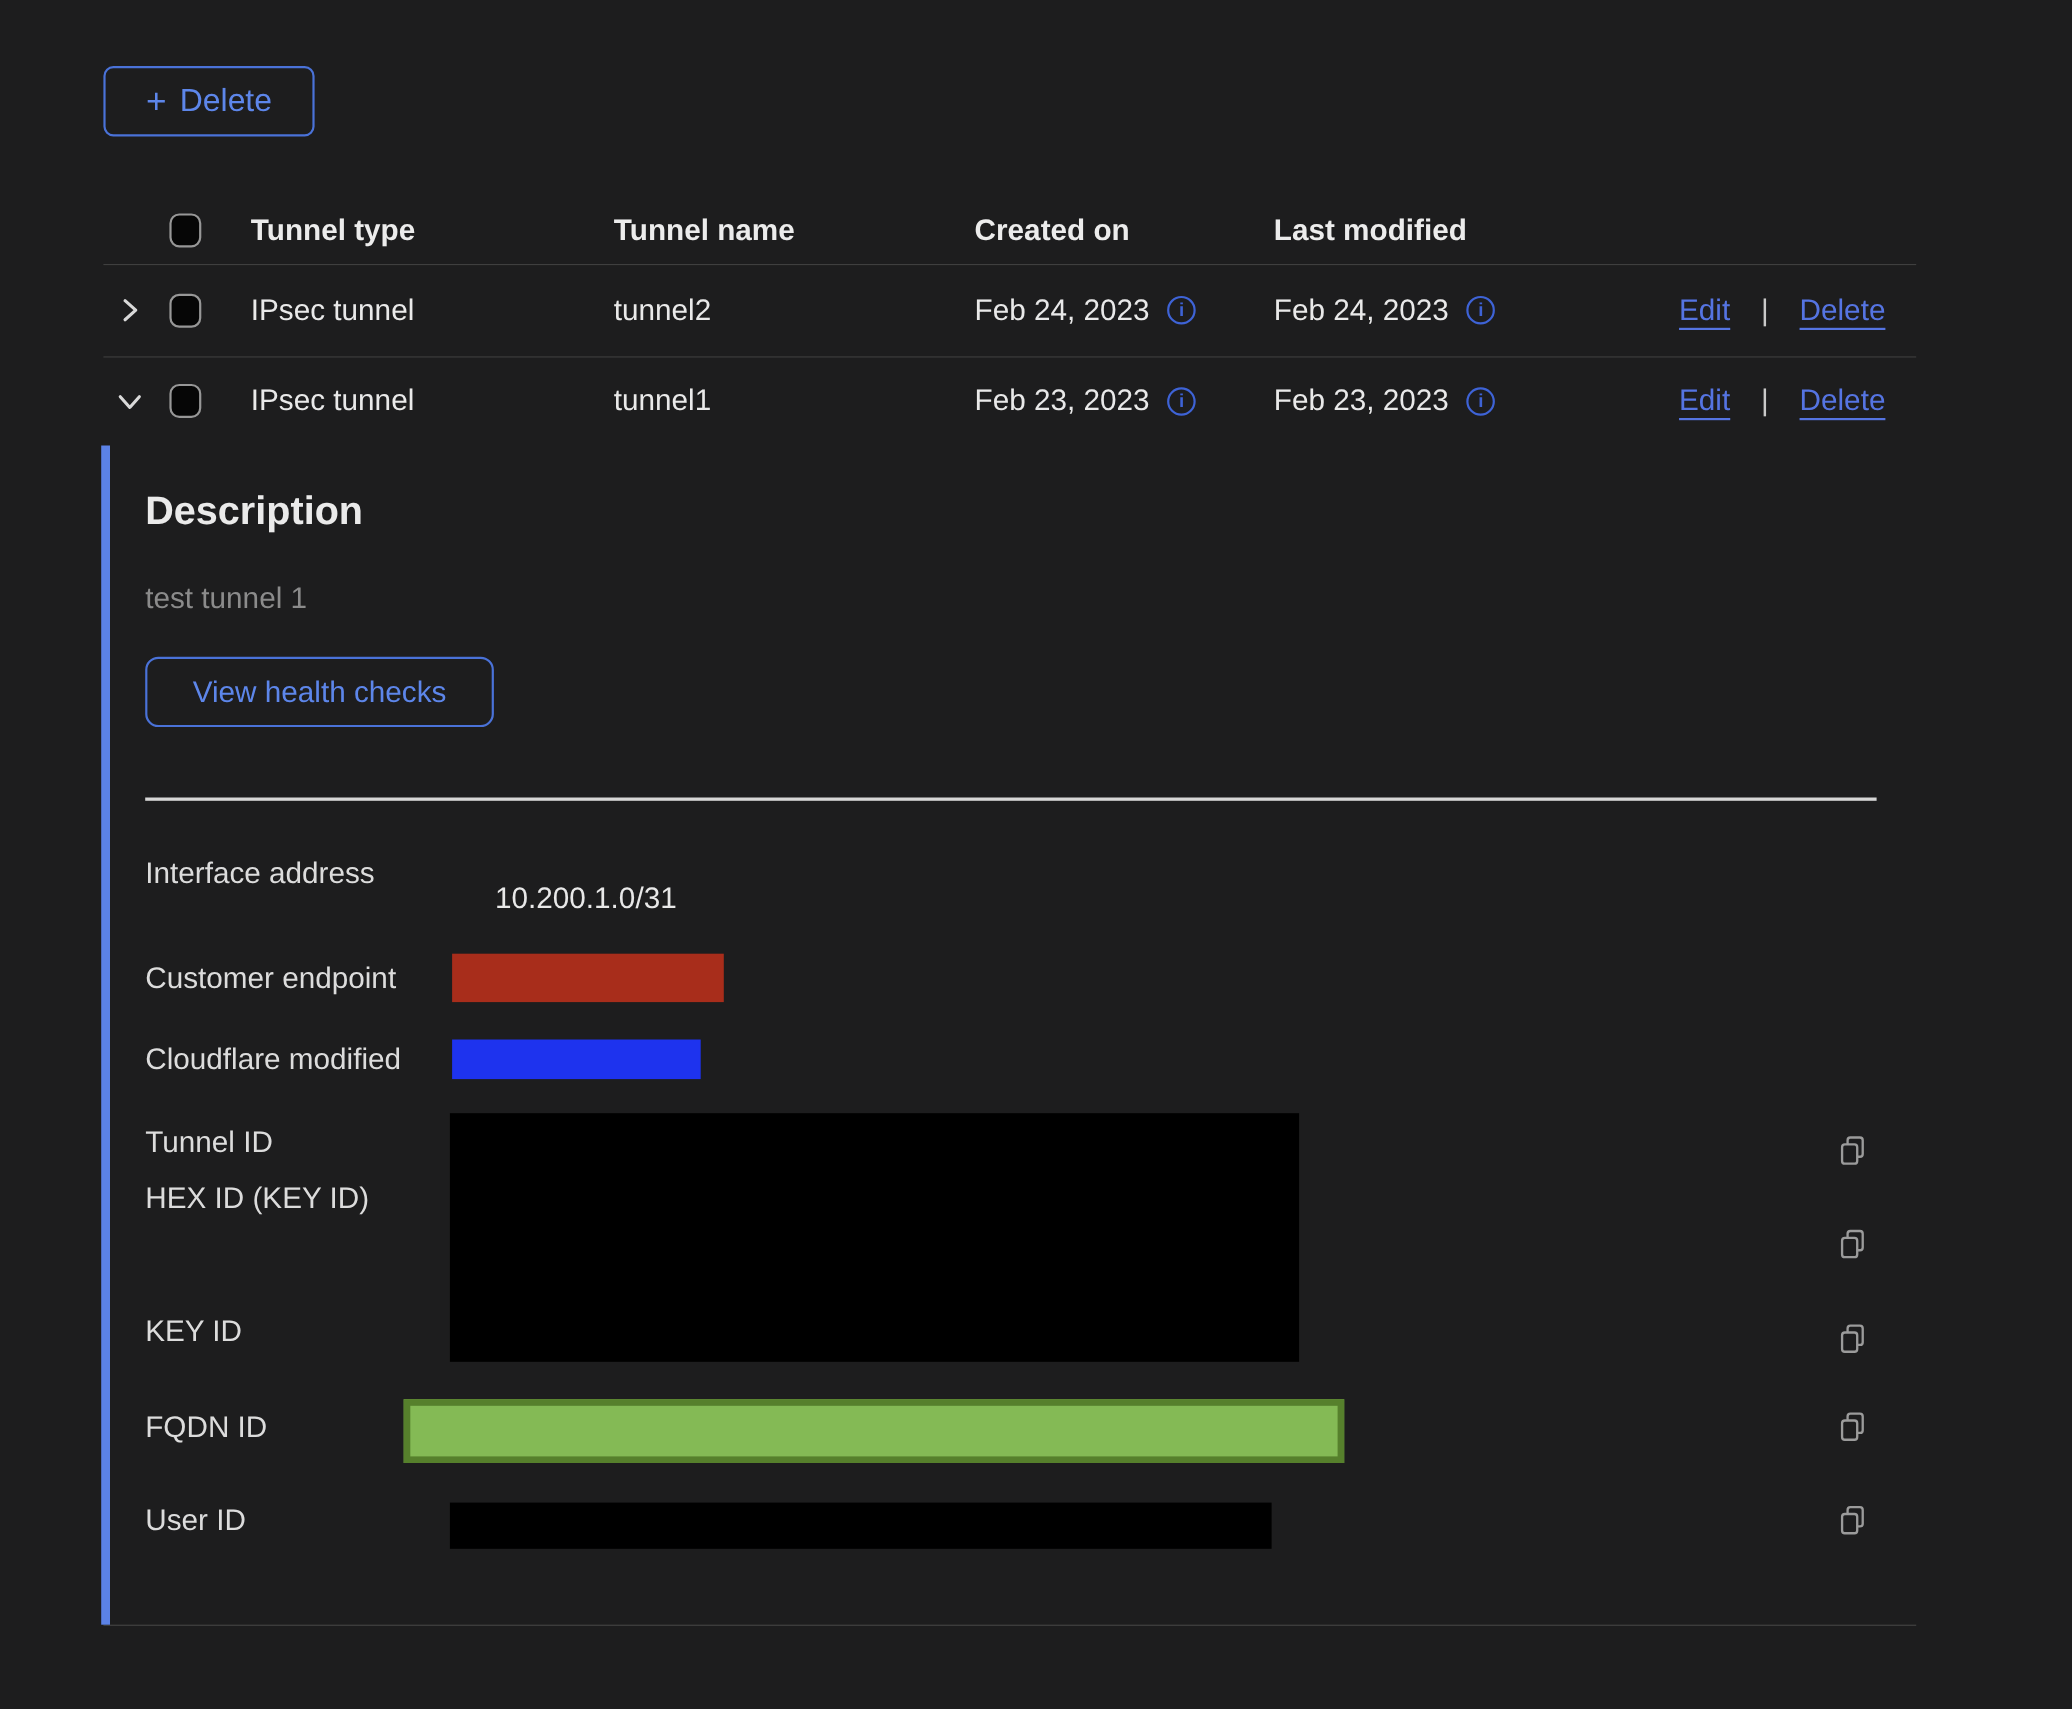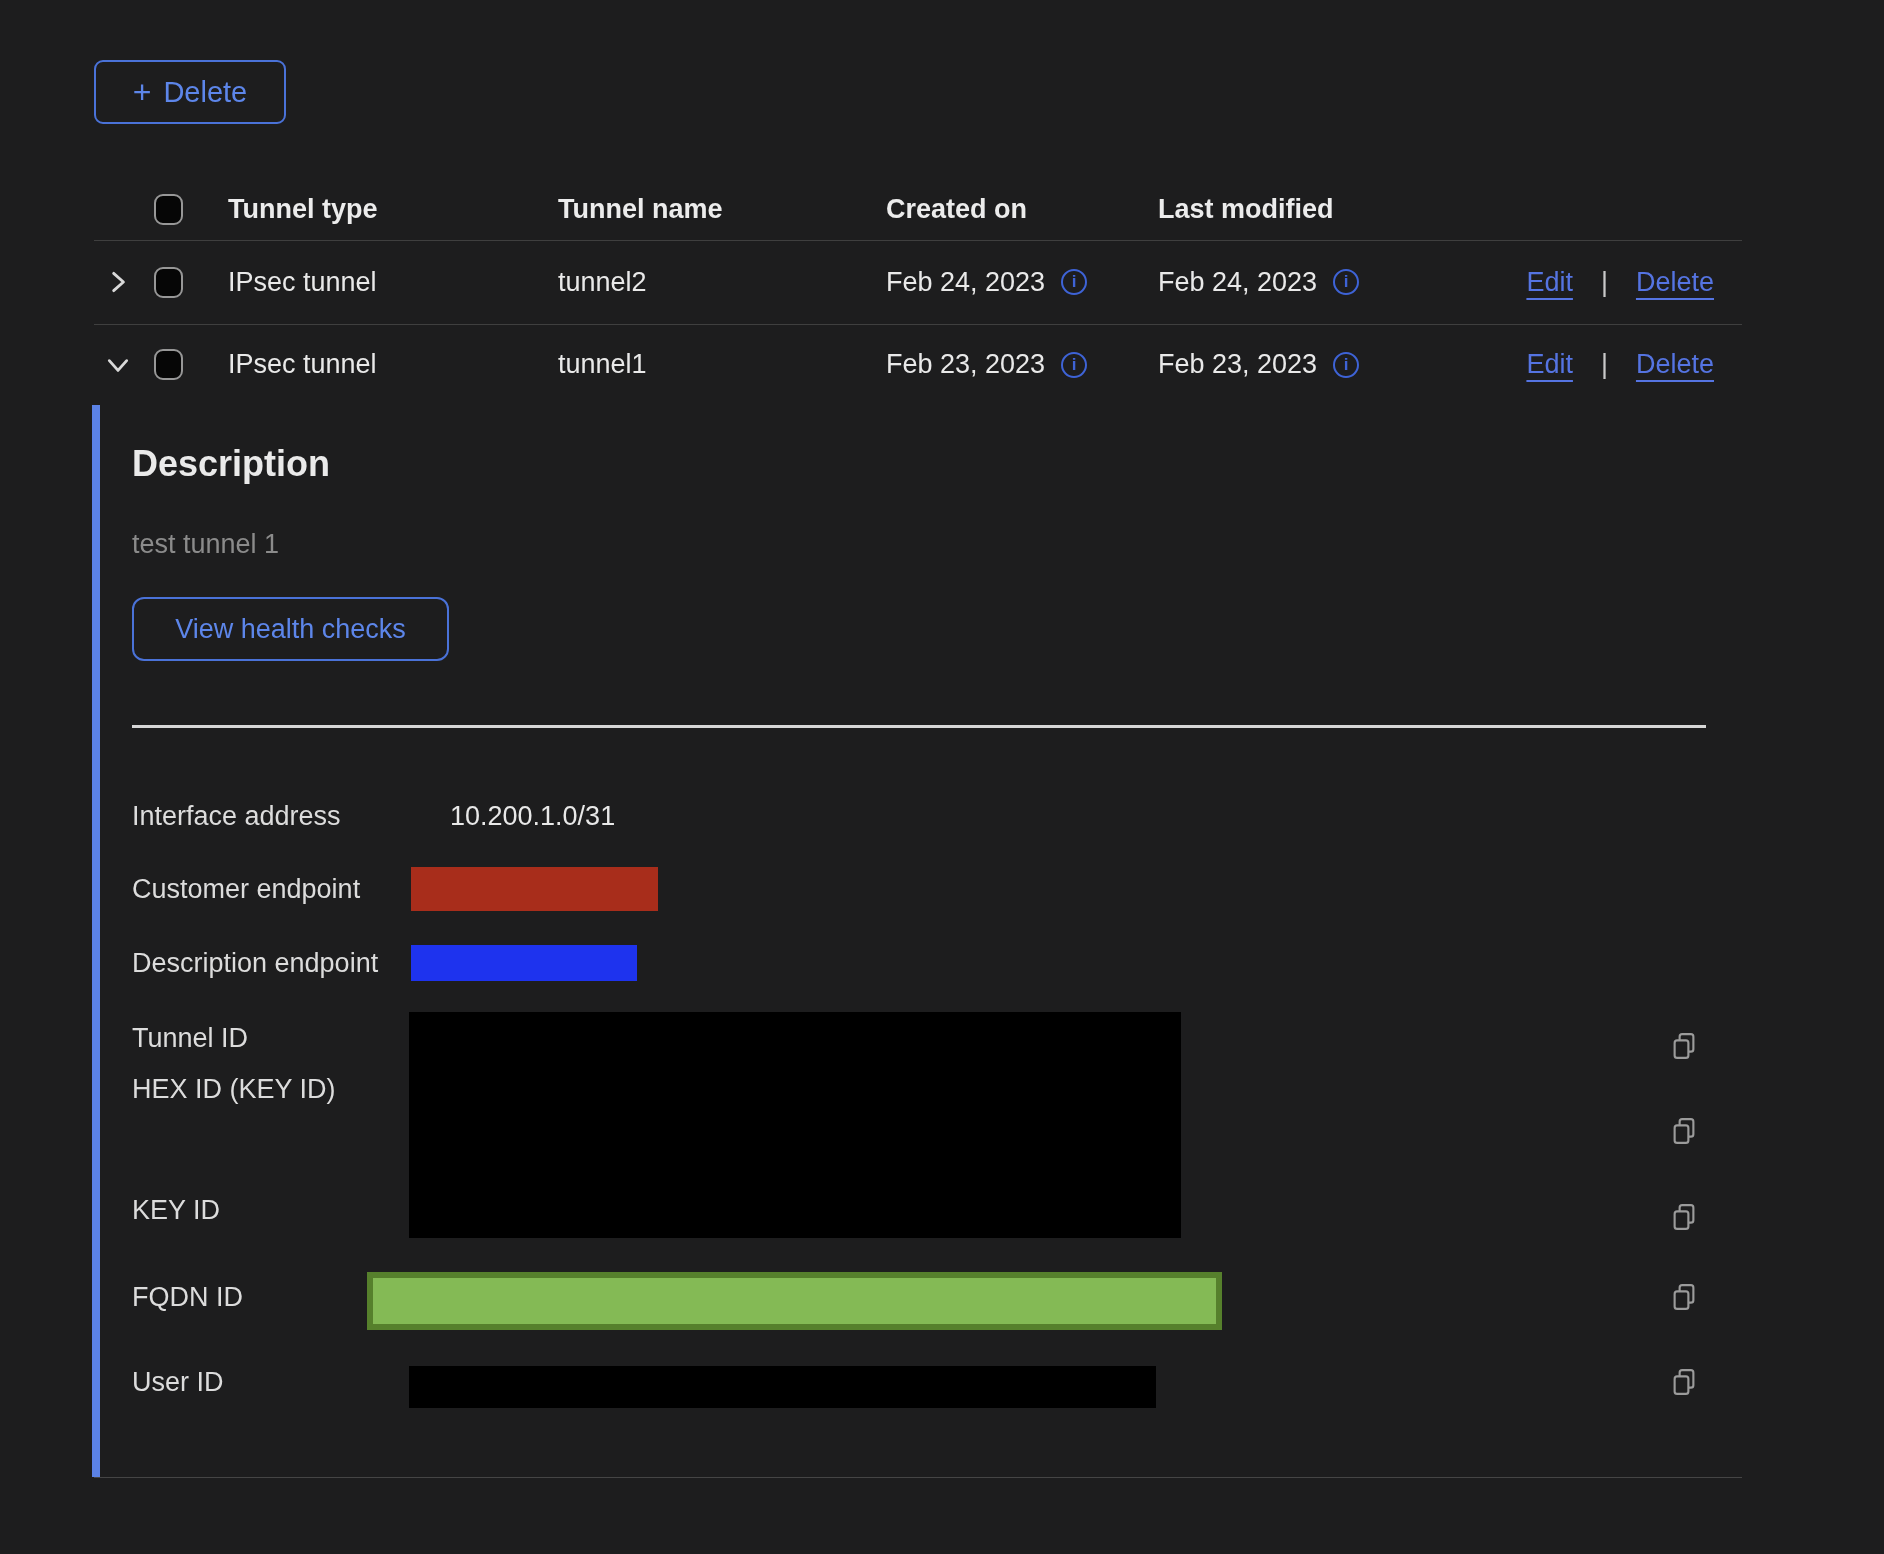--- a/index.html
+++ b/index.html
@@ -123,27 +123,27 @@
 <div class="abs panel">
   <div class="blue-bar"></div>
 
   <div class="abs" style="left:38px;top:38px;font-size:36px;font-weight:600;color:#eaeaea;">Description</div>
   <div class="abs" style="left:38px;top:124px;font-size:27px;color:#8b8b8b;">test tunnel 1</div>
 
   <button class="abs health-btn">View health checks</button>
 
   <div class="abs divider"></div>
 
-  <div class="abs f-label" style="top:391px;">Interface address</div>
+  <div class="abs f-label" style="top:369px;">Interface address</div>
   <div class="abs f-value" style="top:391px;">10.200.1.0/31</div>
 
   <div class="abs f-label" style="top:464px;">Customer endpoint</div>
   <div class="redact r-red"></div>
 
-  <div class="abs f-label" style="top:538px;">Description endpoint</div>
+  <div class="abs f-label" style="top:538px;">Cloudflare modified</div>
   <div class="redact r-blue"></div>
 
   <div class="abs f-label" style="top:613px;">Tunnel ID</div>
   <div class="abs f-label" style="top:664px;">HEX ID (KEY ID)</div>
   <div class="abs f-label" style="top:785px;">KEY ID</div>
   <div class="redact r-black-lg"></div>
 
   <div class="abs f-label" style="top:872px;">FQDN ID</div>
   <div class="redact r-green"></div>
 

